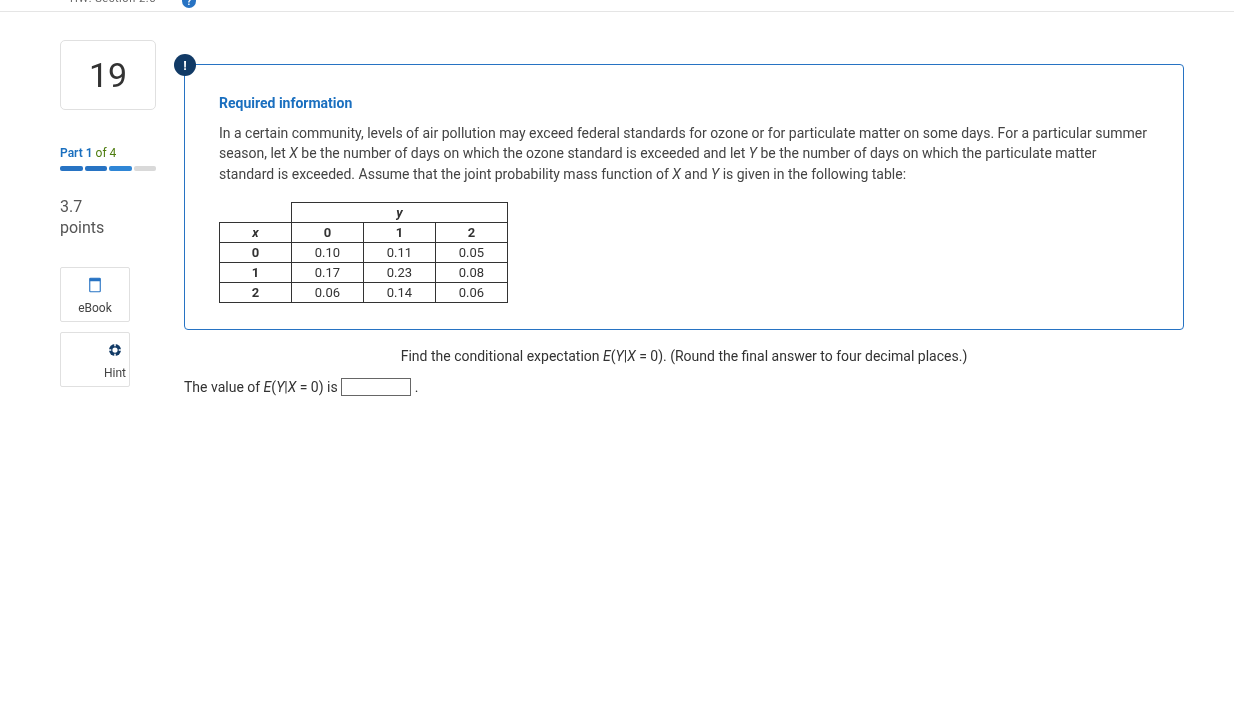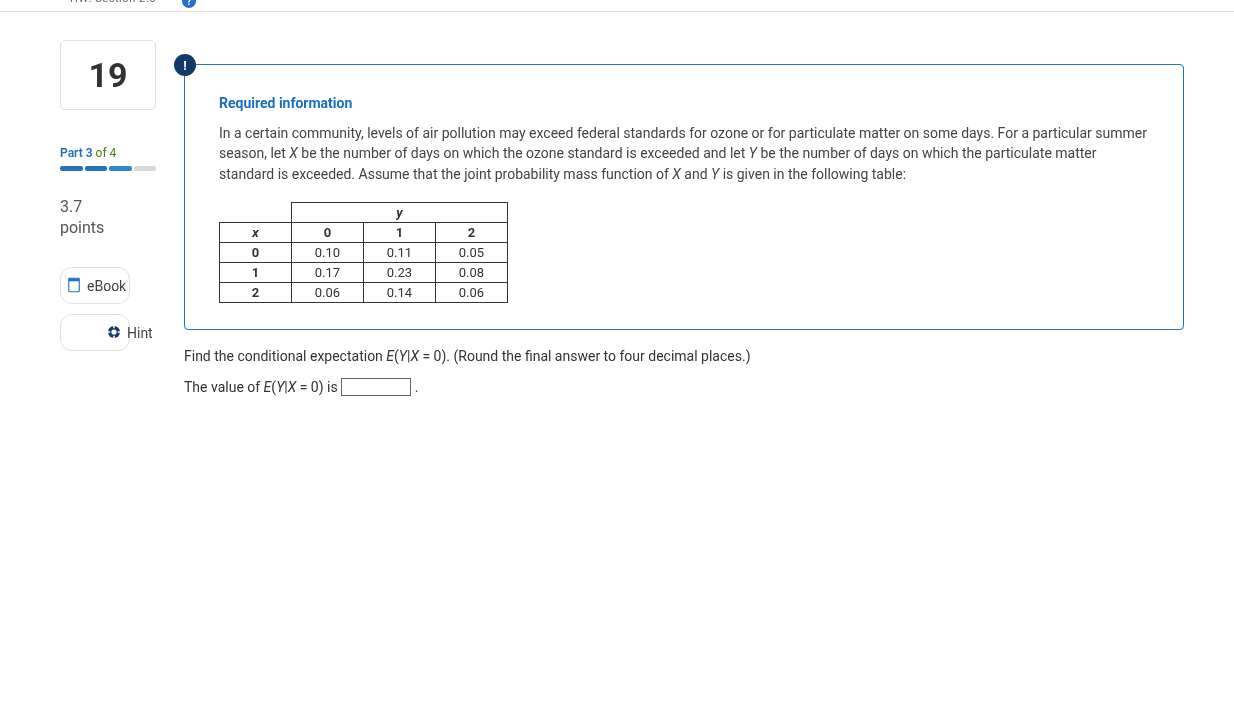--- a/index.html
+++ b/index.html
@@ -46,21 +46,21 @@
   .sidebar {
     width: 96px;
     flex-shrink: 0;
   }
   .qnum-box {
     border: 1px solid #e0e0e0;
     border-radius: 5px;
     padding: 14px 0;
     text-align: center;
     font-size: 34px;
-    font-weight: 700;
+    font-weight: 400;
     color: #333;
     background: #fff;
   }
   .part-label {
     margin-top: 36px;
     font-size: 12px;
   }
   .part-label .hl { color: #1a6fbf; font-weight: 600; }
   .part-label .rest { color: #4d7c0f; }
   .progress {
@@ -79,28 +79,29 @@
   .points {
     margin-top: 26px;
     font-size: 16px;
     color: #555;
     line-height: 1.3;
   }
   .resbtn {
     margin-top: 28px;
     width: 70px;
     border: 1px solid #e0e0e0;
-    border-radius: 12px;
+    border-radius: 2px;
     background: #fff;
     padding: 8px 4px 6px;
     text-align: center;
     cursor: pointer;
-    font-size: 14px;
+    font-size: 12px;
     color: #444;
     display: flex;
+    flex-direction: column;
     align-items: center;
     gap: 4px;
   }
   .resbtn + .resbtn { margin-top: 10px; padding-left: 44px; }
   .resbtn svg { width: 18px; height: 18px; }
   .mainarea { flex: 1; }
   .req-card {
     border: 1px solid #2773c3;
     border-radius: 4px;
     position: relative;
@@ -154,20 +155,21 @@
   }
   table.jpmf .rowhead { font-weight: 700; }
   table.jpmf .topcorner {
     border-top: none;
     border-left: none;
   }
   .question {
     margin-top: 18px;
     font-size: 14px;
     color: #333;
+    text-align: center;
   }
   .answer-line {
     margin-top: 14px;
     font-size: 14px;
     color: #333;
   }
   .answer-line input {
     width: 70px;
     height: 18px;
     border: 1px solid #666;
@@ -183,21 +185,21 @@
   <span class="truncated">HW: Section 2.5</span>
   <span class="info-badge">?</span>
 </div>
 
 <div class="page">
 
   <div class="sidebar">
     <div class="qnum-box">19</div>
 
     <div class="part-label">
-      <span class="hl">Part 3</span>
+      <span class="hl">Part 1</span>
       <span class="rest"> <span>of 4</span></span>
     </div>
     <div class="progress">
       <span class="done"></span>
       <span class="done"></span>
       <span class="current"></span>
       <span></span>
     </div>
 
     <div class="points">

